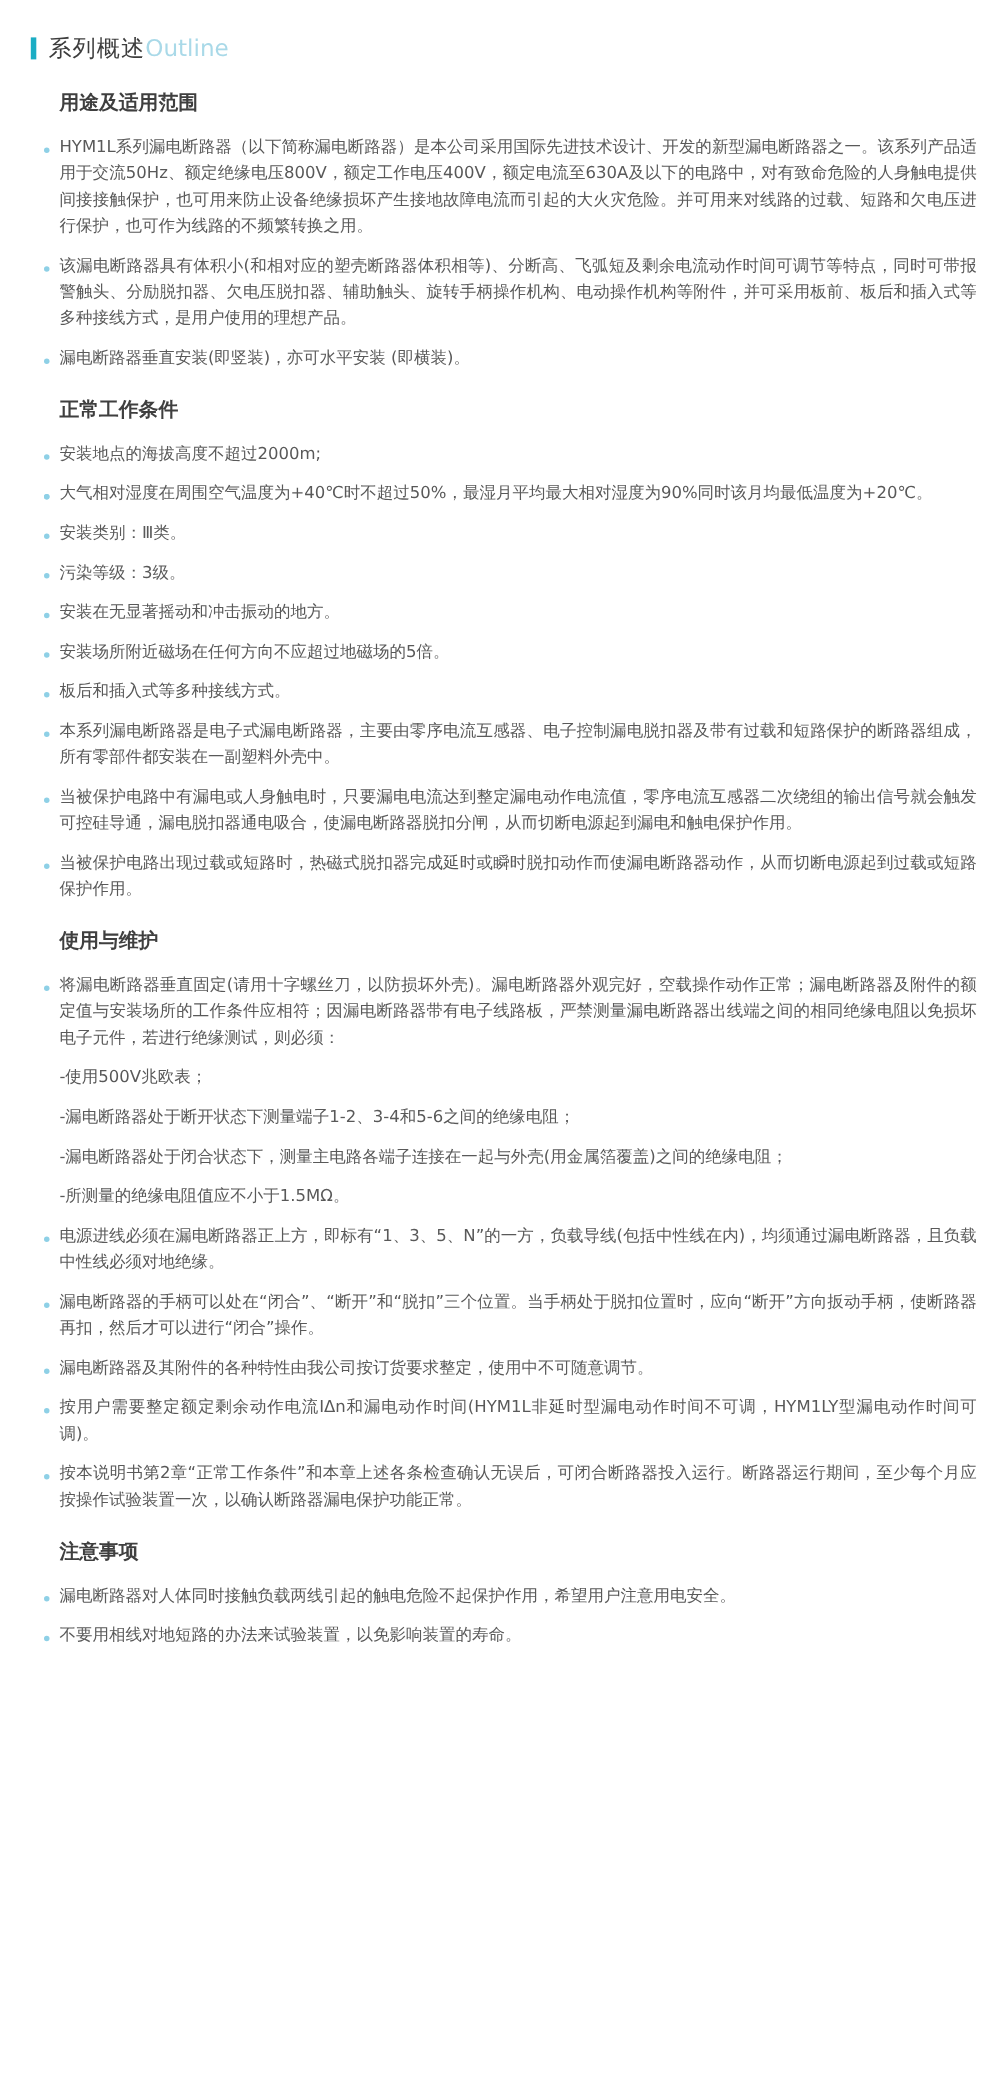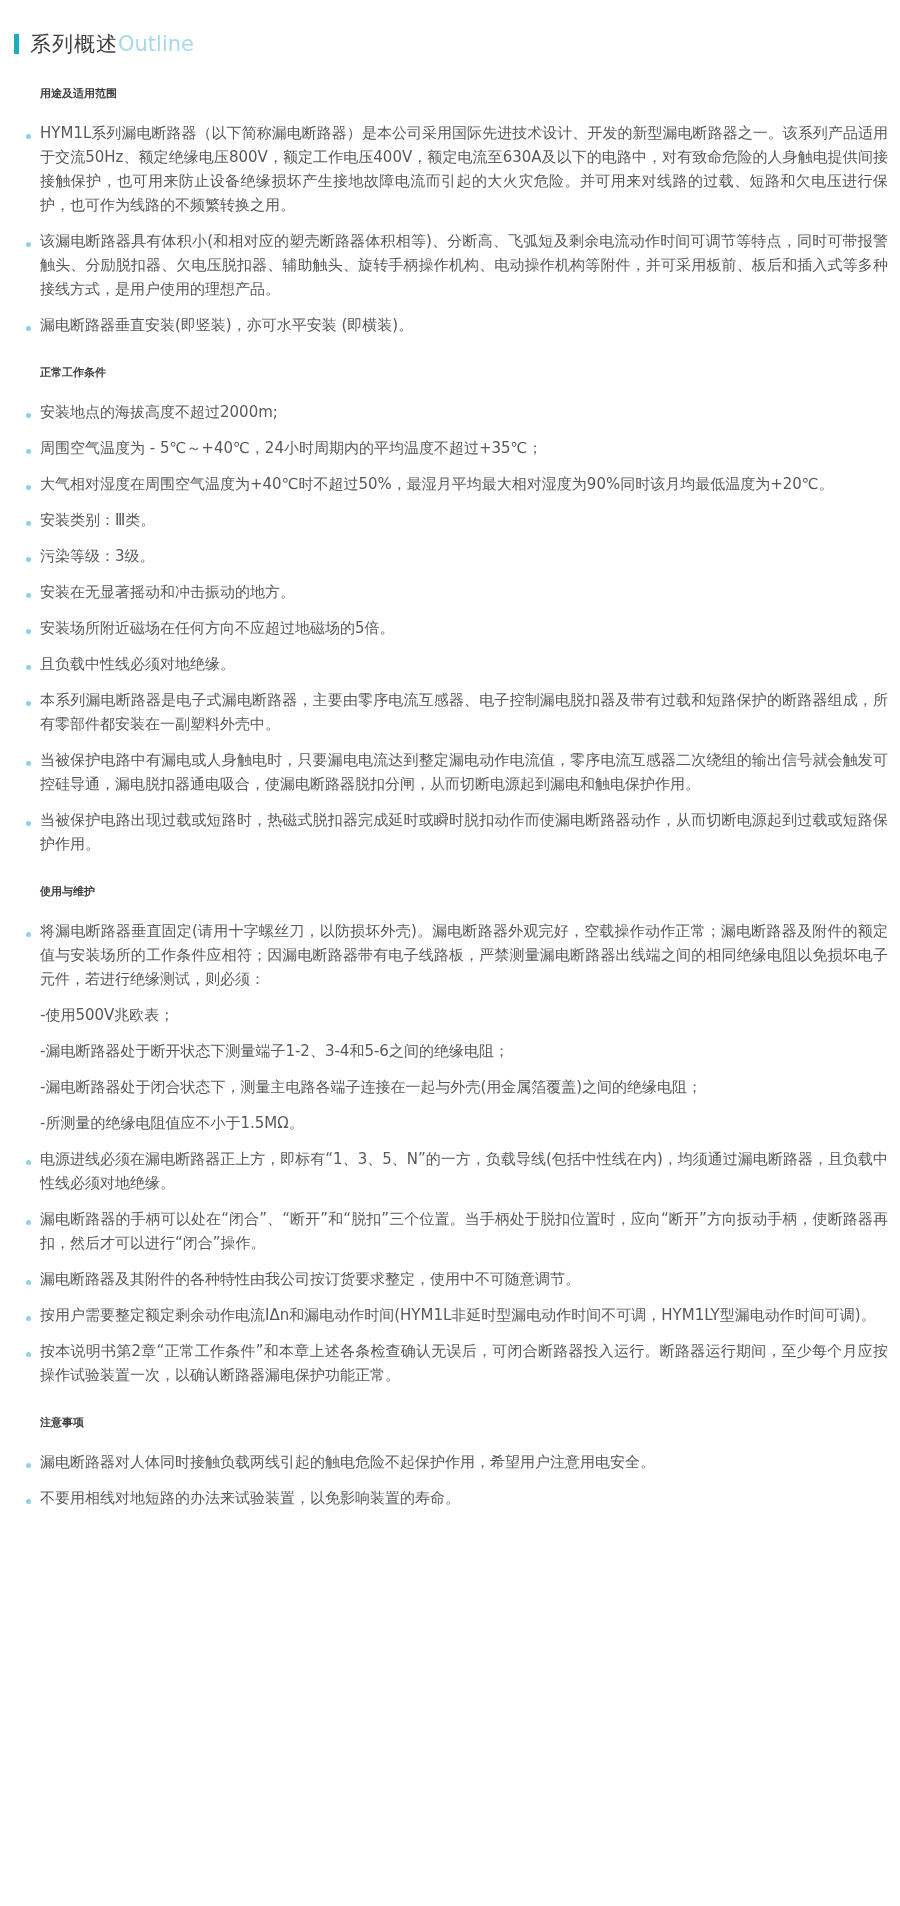--- a/index.html
+++ b/index.html
@@ -3,41 +3,42 @@
 <meta charset="utf-8">
 <style>
   html, body { margin: 0; padding: 0; background: #ffffff; }
   .page {
     width: 900px;
     height: 1906px;
     overflow: hidden;
     box-sizing: border-box;
     background: #ffffff;
     font-family: "DejaVu Sans", "Liberation Sans", sans-serif;
+    padding-left: 14px;
   }
   .page-title {
     margin: 30px 0 0 14px;
     display: flex;
     align-items: center;
     font-size: 21px;
     line-height: 28px;
   }
   .page-title .bar {
     display: inline-block;
     width: 5px;
     height: 20px;
     background: #1badc4;
     margin-right: 11px;
   }
   .page-title .cn { color: #3d3d3d; letter-spacing: 1px; }
   .page-title .en { color: #a9d9e8; margin-left: 0; }
   .content { padding: 0 12px 0 40px; }
   .section-heading {
     margin-top: 20px;
-    font-size: 11px;
+    font-size: 18px;
     font-weight: bold;
     color: #3f3f3f;
     line-height: 31px;
   }
   .item {
     position: relative;
     margin-top: 12px;
     font-size: 15px;
     color: #595959;
     line-height: 24px;
@@ -83,21 +84,20 @@
     </div>
 
     <div>
       <div class="section-heading">正常工作条件</div>
       <div class="item">
         <span class="dot"></span>
         <span>安装地点的海拔高度不超过2000m;</span>
       </div>
       <div class="item">
         <span class="dot"></span>
-        <span>周围空气温度为 - 5℃～+40℃，24小时周期内的平均温度不超过+35℃；</span>
       </div>
       <div class="item">
         <span class="dot"></span>
         <span>大气相对湿度在周围空气温度为+40℃时不超过50%，最湿月平均最大相对湿度为90%同时该月均最低温度为+20℃。</span>
       </div>
       <div class="item">
         <span class="dot"></span>
         <span>安装类别：Ⅲ类。</span>
       </div>
       <div class="item">
@@ -107,21 +107,21 @@
       <div class="item">
         <span class="dot"></span>
         <span>安装在无显著摇动和冲击振动的地方。</span>
       </div>
       <div class="item">
         <span class="dot"></span>
         <span>安装场所附近磁场在任何方向不应超过地磁场的5倍。</span>
       </div>
       <div class="item">
         <span class="dot"></span>
-        <span>且负载中性线必须对地绝缘。</span>
+        <span>板后和插入式等多种接线方式。</span>
       </div>
     </div>
 
     <div>
       <div class="item">
         <span class="dot"></span>
         <span>本系列漏电断路器是电子式漏电断路器，主要由零序电流互感器、电子控制漏电脱扣器及带有过载和短路保护的断路器组成，所有零部件都安装在一副塑料外壳中。</span>
       </div>
       <div class="item">
         <span class="dot"></span>

